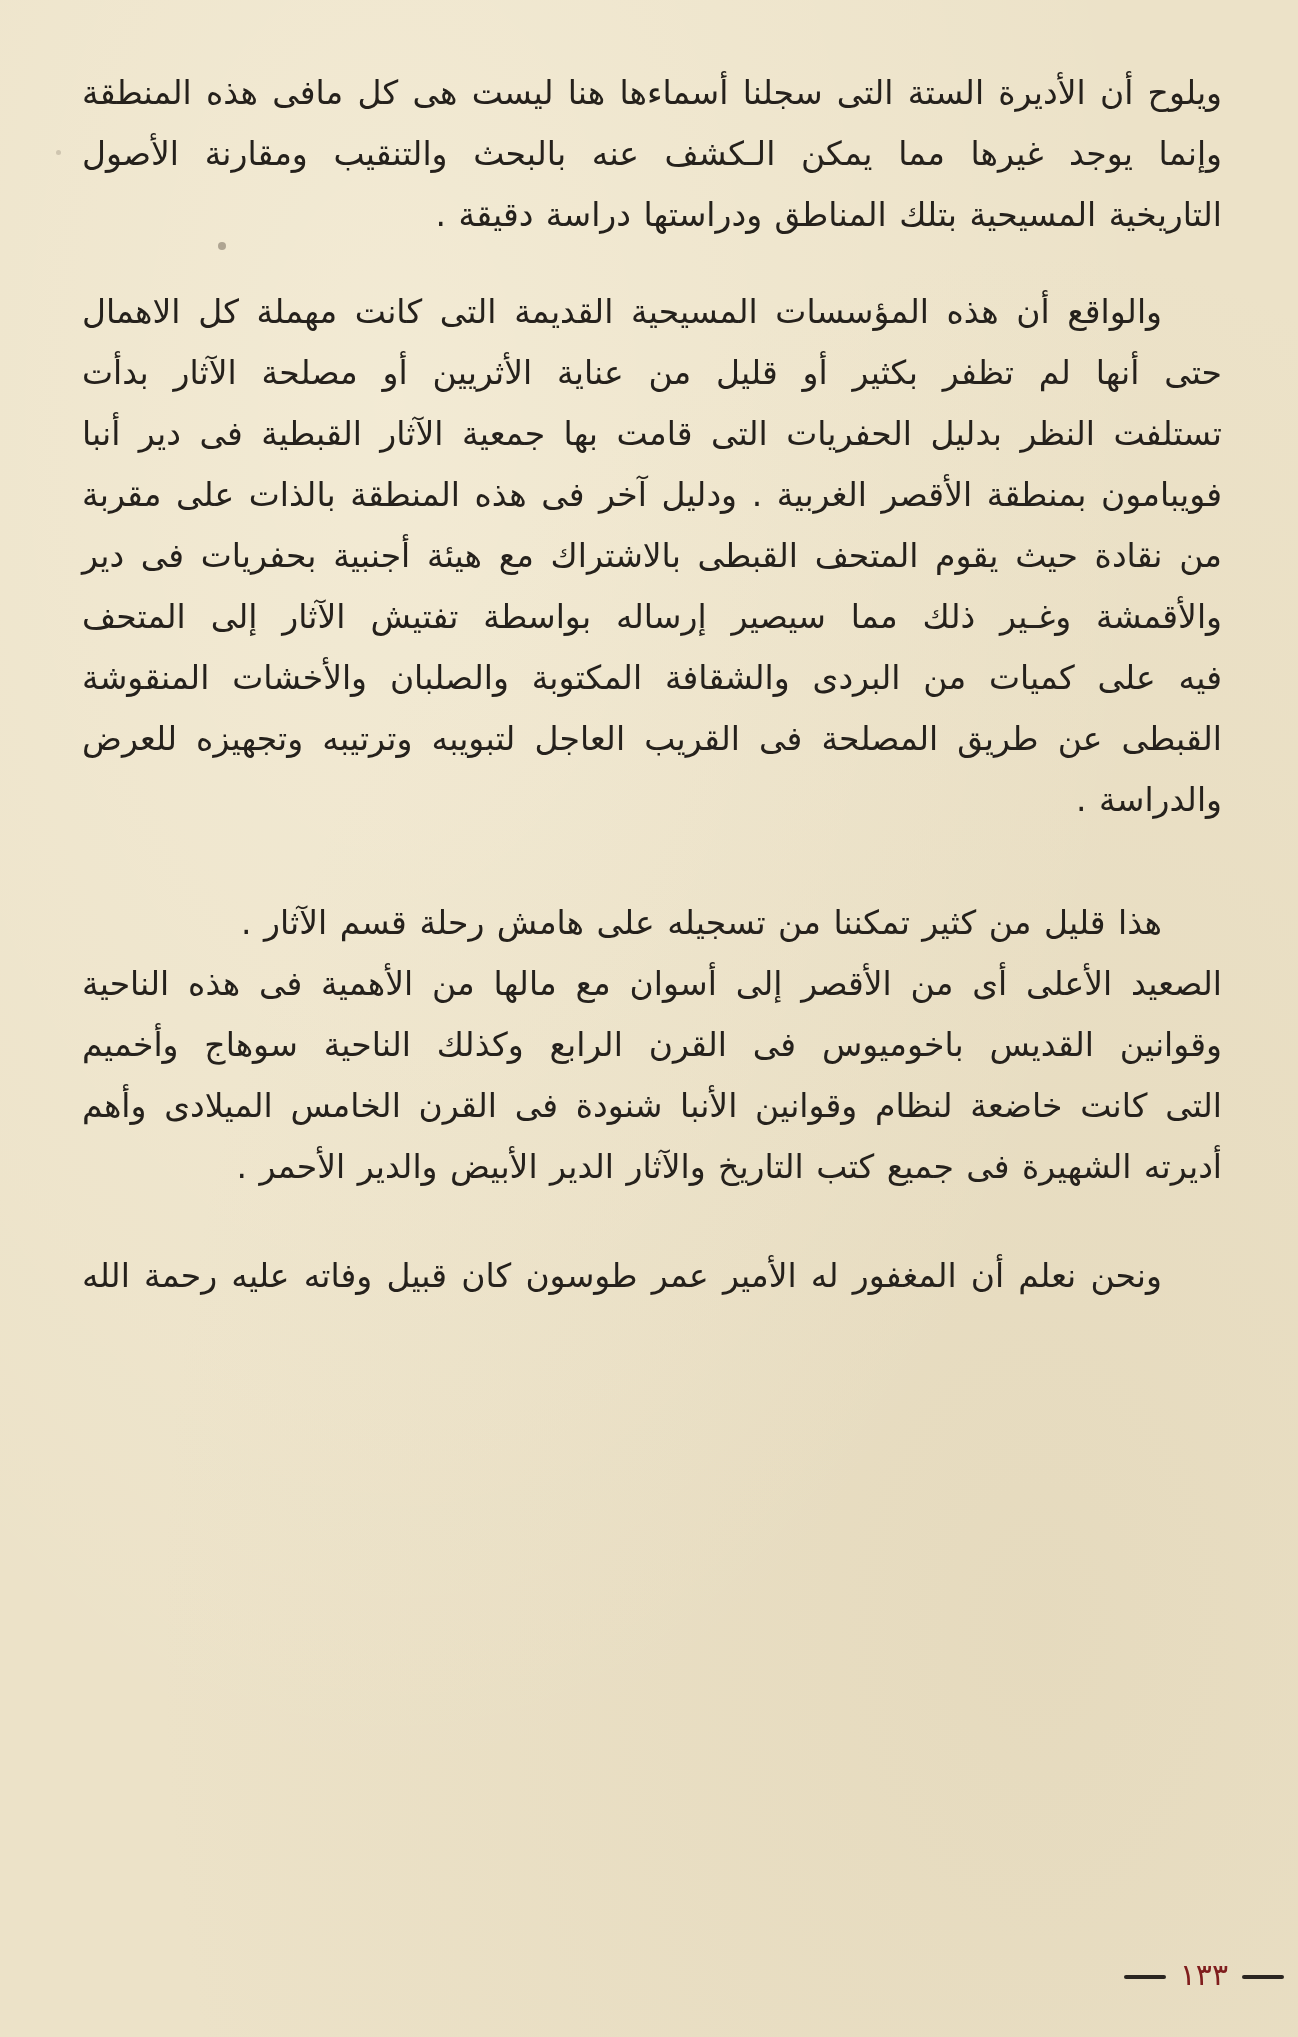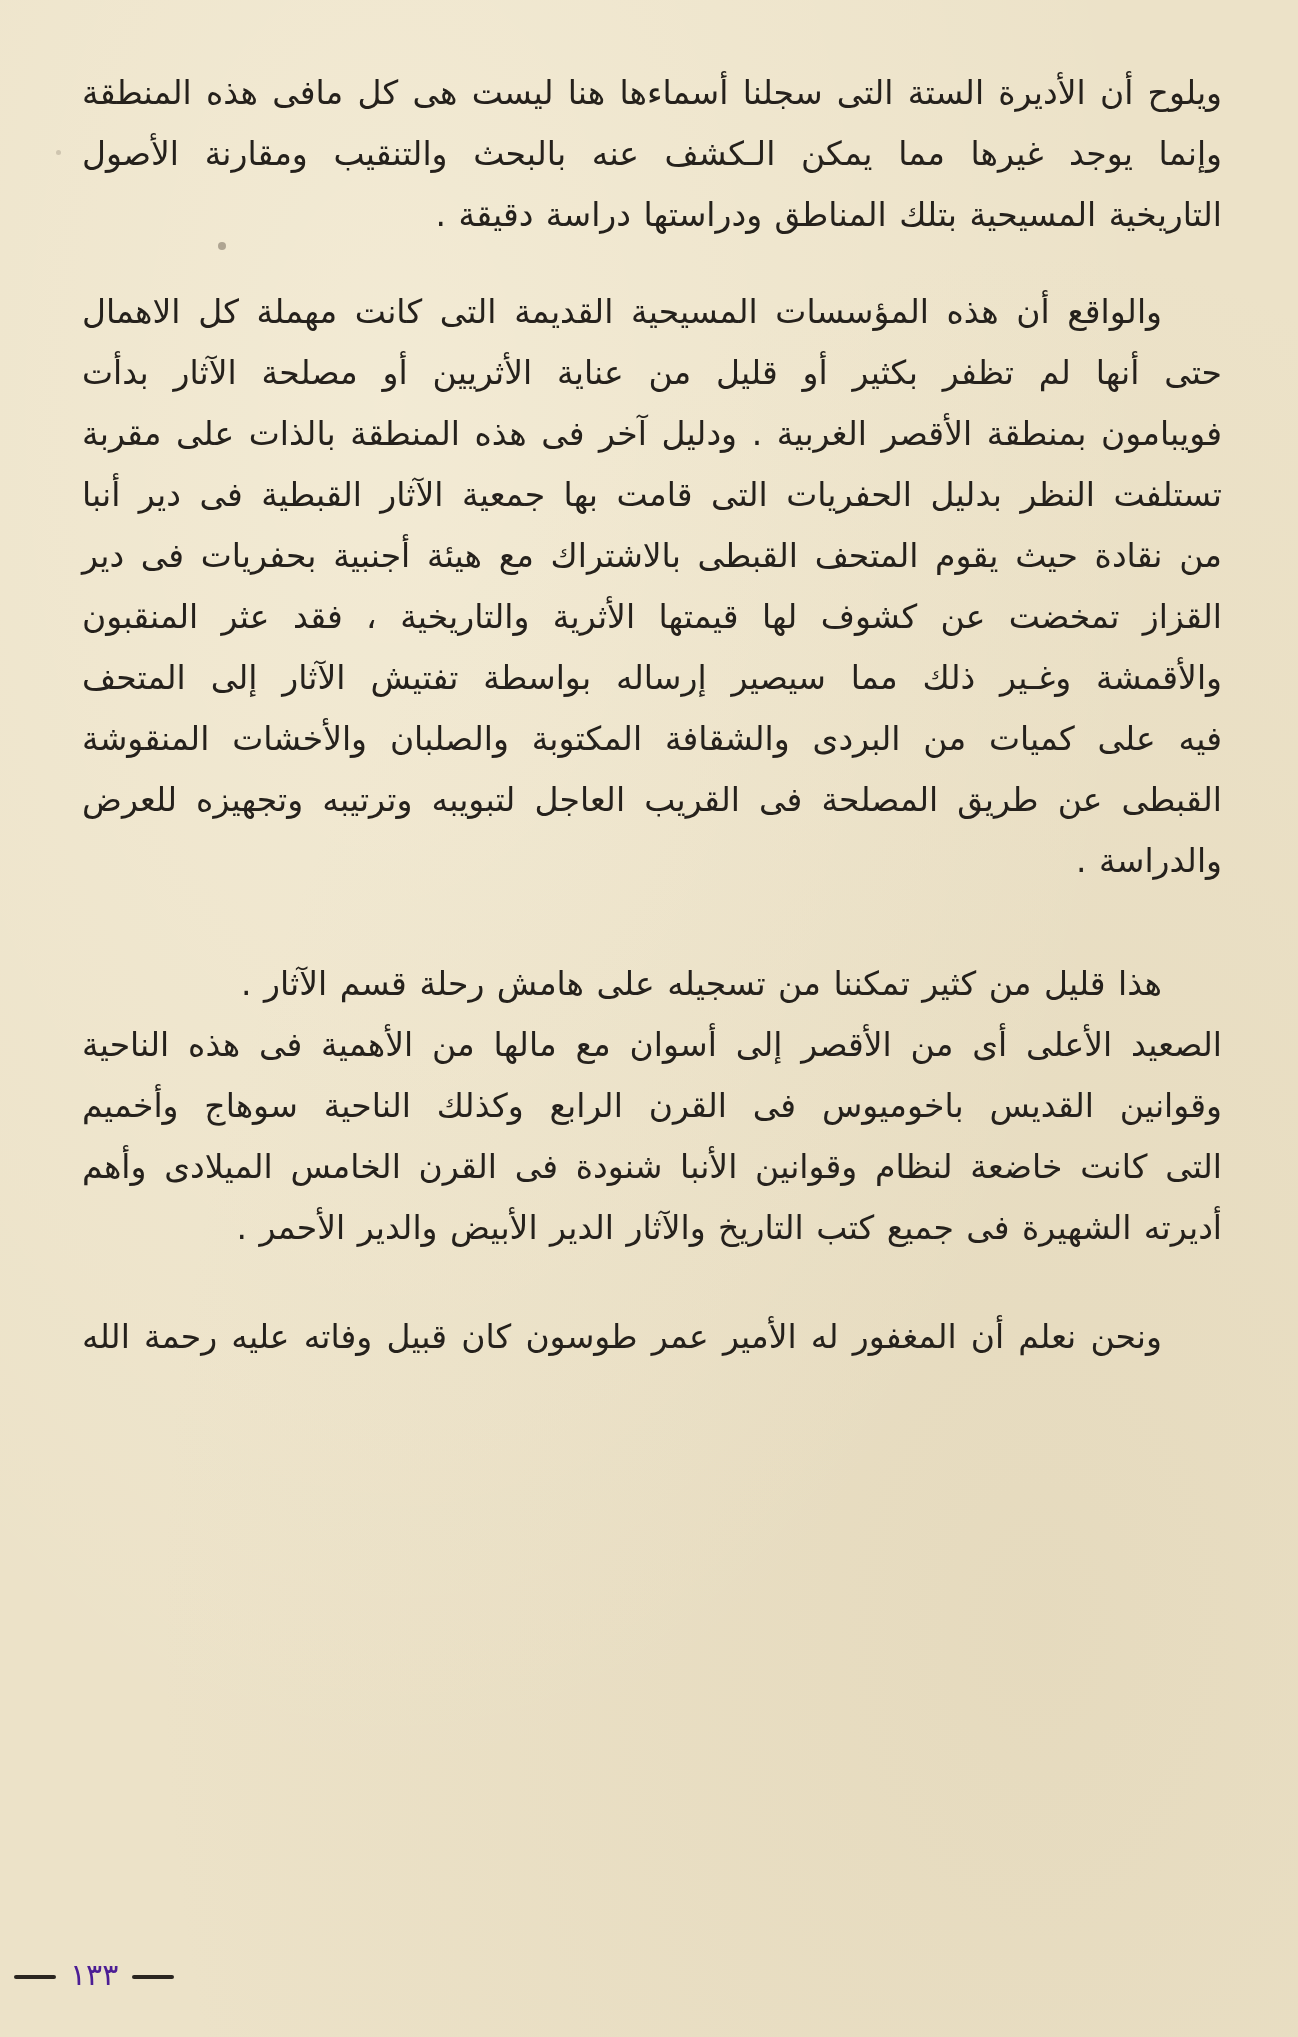--- a/index.html
+++ b/index.html
@@ -45,24 +45,24 @@
       padding-right: 60px;
     }
     .gap-1 { height: 36px; }
     .gap-2 { height: 62px; }
     .gap-3 { height: 48px; }
     .folio {
       position: absolute;
       left: 0;
       width: 1298px;
       top: 1957px;
-      text-align: left;
+      text-align: right;
       font-size: 30px;
       direction: rtl;
-      color: #4c1d95;
+      color: #7f1d1d;
     }
     .folio .dash {
       display: inline-block;
       width: 42px;
       height: 4px;
       background: #2a2520;
       vertical-align: middle;
       margin: 0 14px;
       border-radius: 2px;
     }
@@ -83,24 +83,23 @@
     <span class="line">ويلوح أن الأديرة الستة التى سجلنا أسماءها هنا ليست هى كل مافى هذه المنطقة</span>
     <span class="line">وإنما يوجد غيرها مما يمكن الـكشف عنه بالبحث والتنقيب ومقارنة الأصول</span>
     <span class="line last">التاريخية المسيحية بتلك المناطق ودراستها دراسة دقيقة .</span>
   </p>
 
   <div class="gap-1"></div>
 
   <p class="para">
     <span class="line indent">والواقع أن هذه المؤسسات المسيحية القديمة التى كانت مهملة كل الاهمال</span>
     <span class="line">حتى أنها لم تظفر بكثير أو قليل من عناية الأثريين أو مصلحة الآثار بدأت</span>
+    <span class="line">تستلفت النظر بدليل الحفريات التى قامت بها جمعية الآثار القبطية فى دير أنبا</span>
     <span class="line">فويبامون بمنطقة الأقصر الغربية . ودليل آخر فى هذه المنطقة بالذات على مقربة</span>
-    <span class="line">تستلفت النظر بدليل الحفريات التى قامت بها جمعية الآثار القبطية فى دير أنبا</span>
     <span class="line">من نقادة حيث يقوم المتحف القبطى بالاشتراك مع هيئة أجنبية بحفريات فى دير</span>
-    <span class="line">القزاز تمخضت عن كشوف لها قيمتها الأثرية والتاريخية ، فقد عثر المنقبون</span>
     <span class="line">والأقمشة وغـير ذلك مما سيصير إرساله بواسطة تفتيش الآثار إلى المتحف</span>
     <span class="line">فيه على كميات من البردى والشقافة المكتوبة والصلبان والأخشات المنقوشة</span>
     <span class="line">القبطى عن طريق المصلحة فى القريب العاجل لتبويبه وترتيبه وتجهيزه للعرض</span>
     <span class="line last">والدراسة .</span>
   </p>
 
   <div class="gap-2"></div>
 
   <p class="para">
     <span class="line indent last">هذا قليل من كثير تمكننا من تسجيله على هامش رحلة قسم الآثار .</span>

